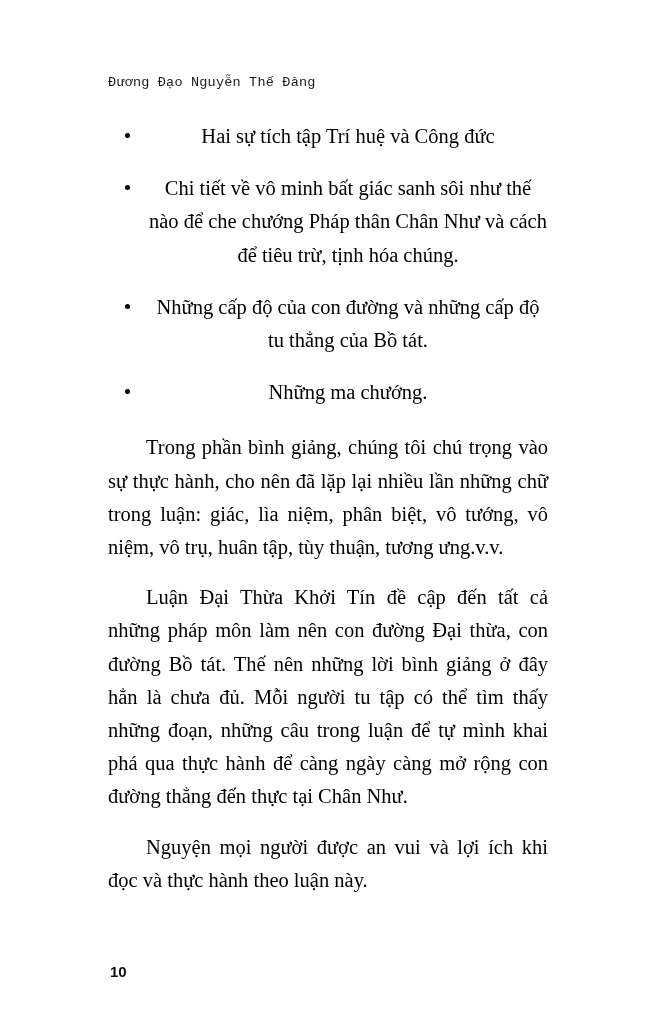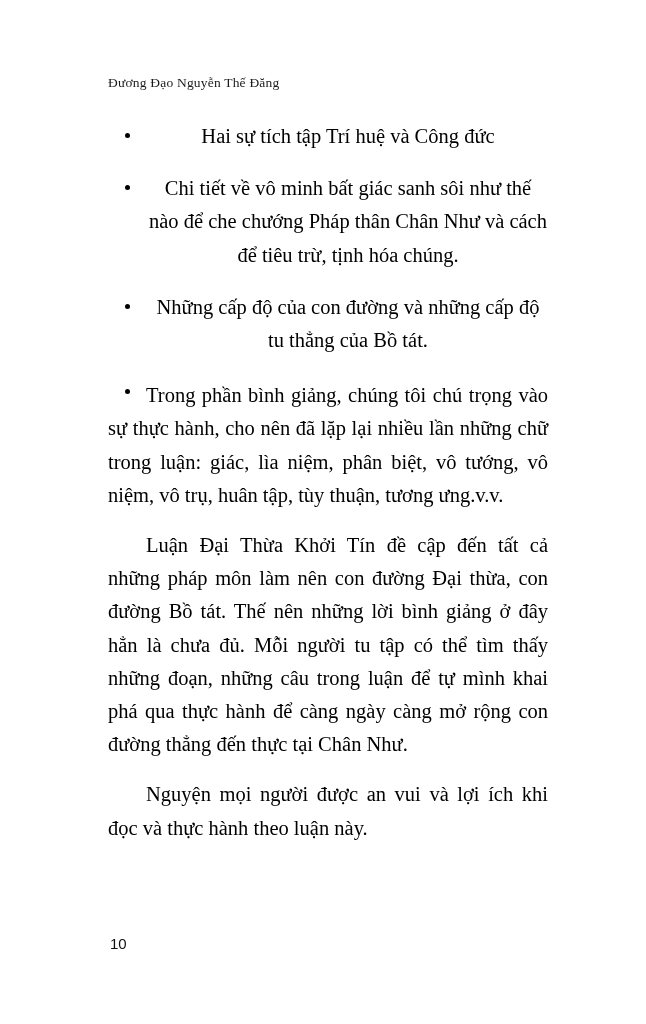--- a/index.html
+++ b/index.html
@@ -18,21 +18,21 @@
   .page {
     position: relative;
     width: 646px;
     height: 1024px;
     box-sizing: border-box;
   }
   .running-head {
     position: absolute;
     top: 75px;
     left: 108px;
-    font-family: Liberation Serif, serif;
+    font-family: Liberation Mono, monospace;
     font-size: 13.5px;
     letter-spacing: 0.2px;
     color: #1a1a1a;
   }
   .content {
     position: absolute;
     top: 120px;
     left: 108px;
     width: 440px;
   }
@@ -68,24 +68,25 @@
   }
   p.para + p.para {
     margin-top: 17px;
   }
   .para-block {
     margin-top: 22px;
   }
   .folio {
     position: absolute;
     left: 110px;
-    bottom: 72px;
+    bottom: 44px;
     font-family: "Liberation Sans", sans-serif;
     font-size: 15px;
     color: #111;
+    font-weight: bold;
   }
 </style>
 </head>
 <body>
 
 <div class="page">
 
   <div class="running-head">Đương Đạo Nguyễn Thế Đăng</div>
 
   <div class="content">
@@ -98,20 +99,21 @@
       <li>
         <span class="dot"></span>
         <span>Chi tiết về vô minh bất giác sanh sôi như thế nào để che chướng Pháp thân Chân Như và cách để tiêu trừ, tịnh hóa chúng.</span>
       </li>
       <li>
         <span class="dot"></span>
         <span>Những cấp độ của con đường và những cấp độ tu thẳng của Bồ tát.</span>
       </li>
       <li>
         <span class="dot"></span>
+        <span>Những ma chướng.</span>
       </li>
     </ul>
 
     <div class="para-block">
       <p class="para">Trong phần bình giảng, chúng tôi chú trọng vào sự thực hành, cho nên đã lặp lại nhiều lần những chữ trong luận: giác, lìa niệm, phân biệt, vô tướng, vô niệm, vô trụ, huân tập, tùy thuận, tương ưng.v.v.</p>
       <p class="para">Luận Đại Thừa Khởi Tín đề cập đến tất cả những pháp môn làm nên con đường Đại thừa, con đường Bồ tát. Thế nên những lời bình giảng ở đây hẳn là chưa đủ. Mỗi người tu tập có thể tìm thấy những đoạn, những câu trong luận để tự mình khai phá qua thực hành để càng ngày càng mở rộng con đường thẳng đến thực tại Chân Như.</p>
       <p class="para">Nguyện mọi người được an vui và lợi ích khi đọc và thực hành theo luận này.</p>
     </div>
 
   </div>

